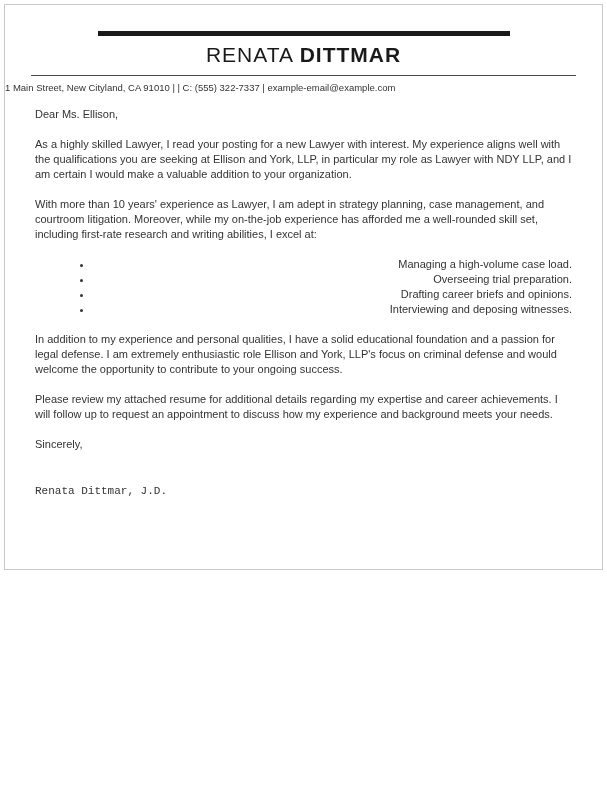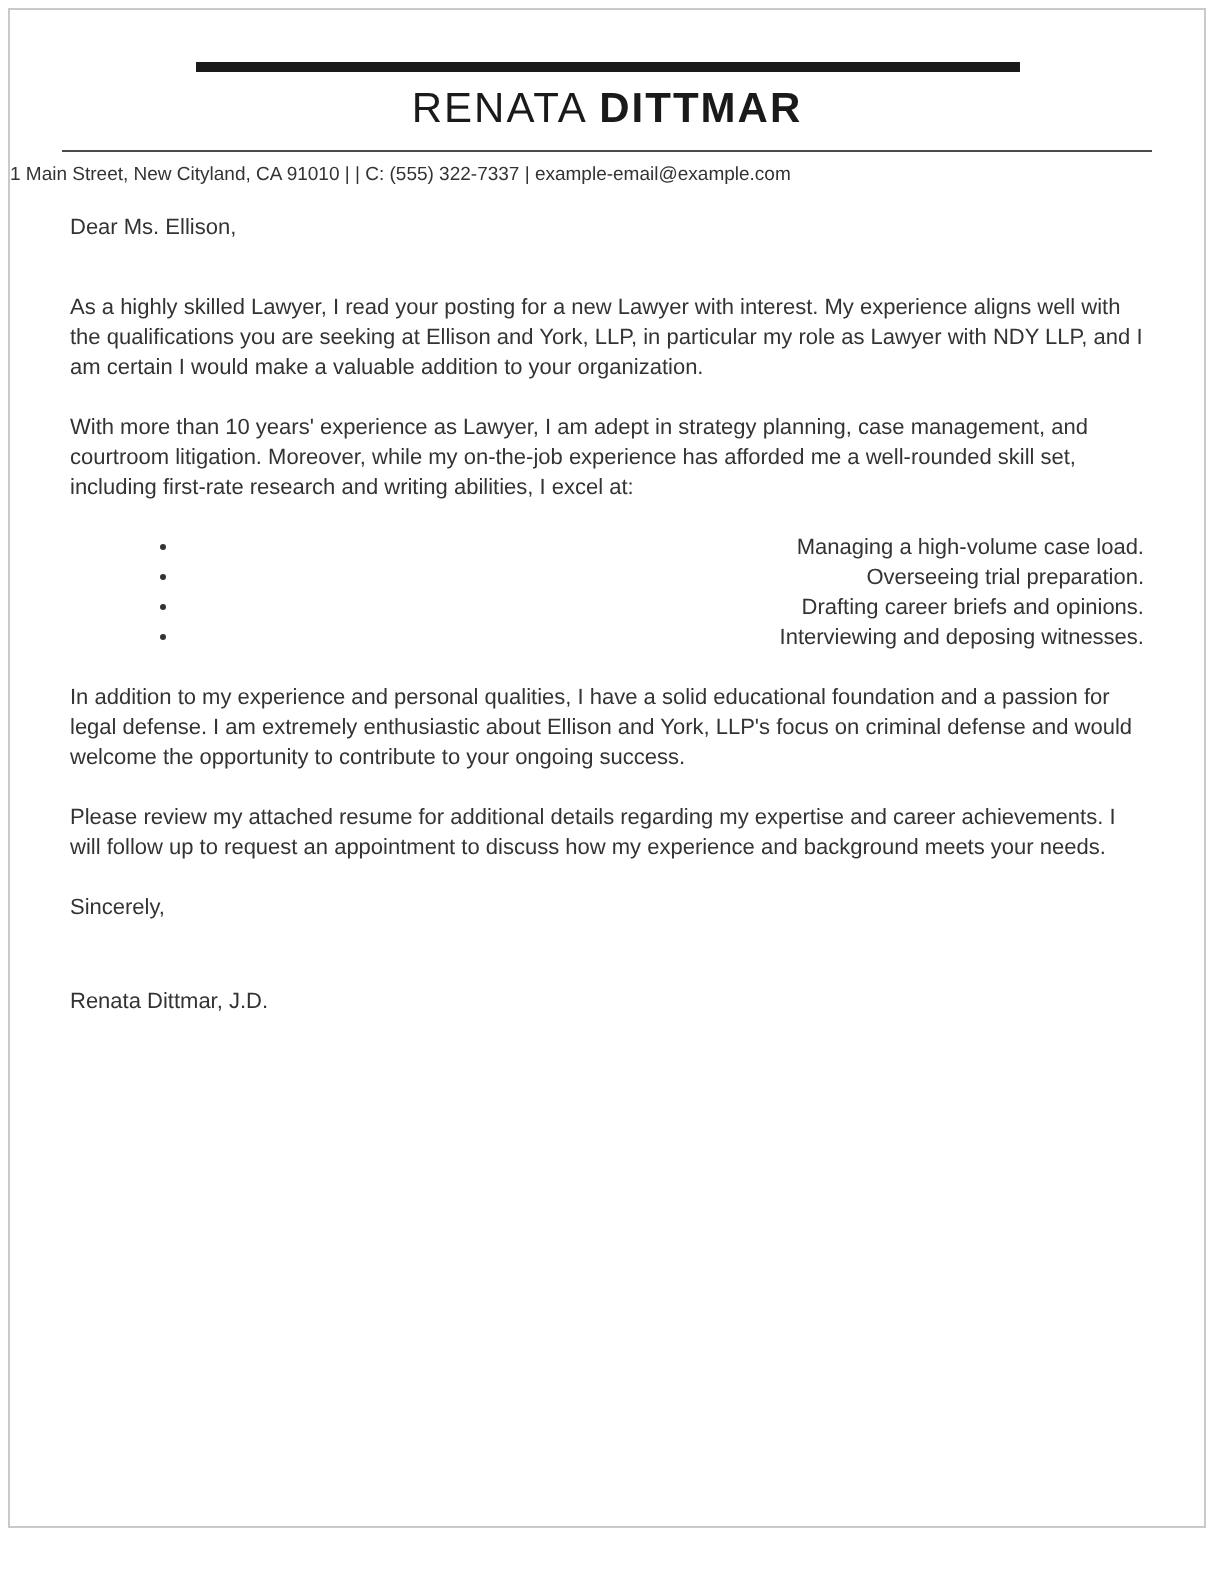--- a/index.html
+++ b/index.html
@@ -8,21 +8,21 @@
     height: 785px;
     background: #ffffff;
     font-family: "Liberation Sans", sans-serif;
     color: #333333;
   }
   .page {
     position: absolute;
     left: 4px;
     top: 4px;
     width: 599px;
-    height: 760px;
+    height: 566px;
     background: #ffffff;
     border: 1px solid #c9c9c9;
     overflow: hidden;
   }
   .header {
     text-align: center;
     padding-top: 26px;
   }
   .thick-rule {
     width: 412px;
@@ -50,32 +50,32 @@
     color: #333333;
     margin-bottom: 14px;
   }
   .letter-body {
     padding: 0 30px;
     font-size: 11px;
     line-height: 15px;
     color: #333333;
   }
   .para { margin-bottom: 15px; margin-top: 12px; }
-  .salutation { margin-bottom: 25px; }
+  .salutation { margin-bottom: 15px; }
   ul.bullet-list {
     margin: 0 0 15px 0;
     padding-left: 58px;
     list-style: disc;
   }
   ul.bullet-list li {
     line-height: 15px;
     text-align: right;
   }
   .signoff { margin-bottom: 0; }
-  .signature { margin-top: 32px; }
+  .signature { margin-top: 32px; font-family: Liberation Mono, monospace; }
 </style>
 </head>
 <body>
 
 <div class="page">
 
   <div class="header">
     <div class="thick-rule"></div>
     <div class="name-line">
       <span class="name-first">RENATA</span>
@@ -92,21 +92,21 @@
 
     <p class="para">With more than 10 years' experience as Lawyer, I am adept in strategy planning, case management, and courtroom litigation. Moreover, while my on-the-job experience has afforded me a well-rounded skill set, including first-rate research and writing abilities, I excel at:</p>
 
     <ul class="bullet-list">
       <li>Managing a high-volume case load.</li>
       <li>Overseeing trial preparation.</li>
       <li>Drafting career briefs and opinions.</li>
       <li>Interviewing and deposing witnesses.</li>
     </ul>
 
-    <p class="para">In addition to my experience and personal qualities, I have a solid educational foundation and a passion for legal defense. I am extremely enthusiastic about Ellison and York, LLP's focus on criminal defense and would welcome the opportunity to contribute to your ongoing success.</p>
+    <p class="para">In addition to my experience and personal qualities, I have a solid educational foundation and a passion for legal defense. I am extremely enthusiastic role Ellison and York, LLP's focus on criminal defense and would welcome the opportunity to contribute to your ongoing success.</p>
 
     <p class="para">Please review my attached resume for additional details regarding my expertise and career achievements. I will follow up to request an appointment to discuss how my experience and background meets your needs.</p>
 
 
     <p class="para signoff">Sincerely,</p>
 
     <p class="signature">Renata Dittmar, J.D.</p>
   </div>
 
 </div>

